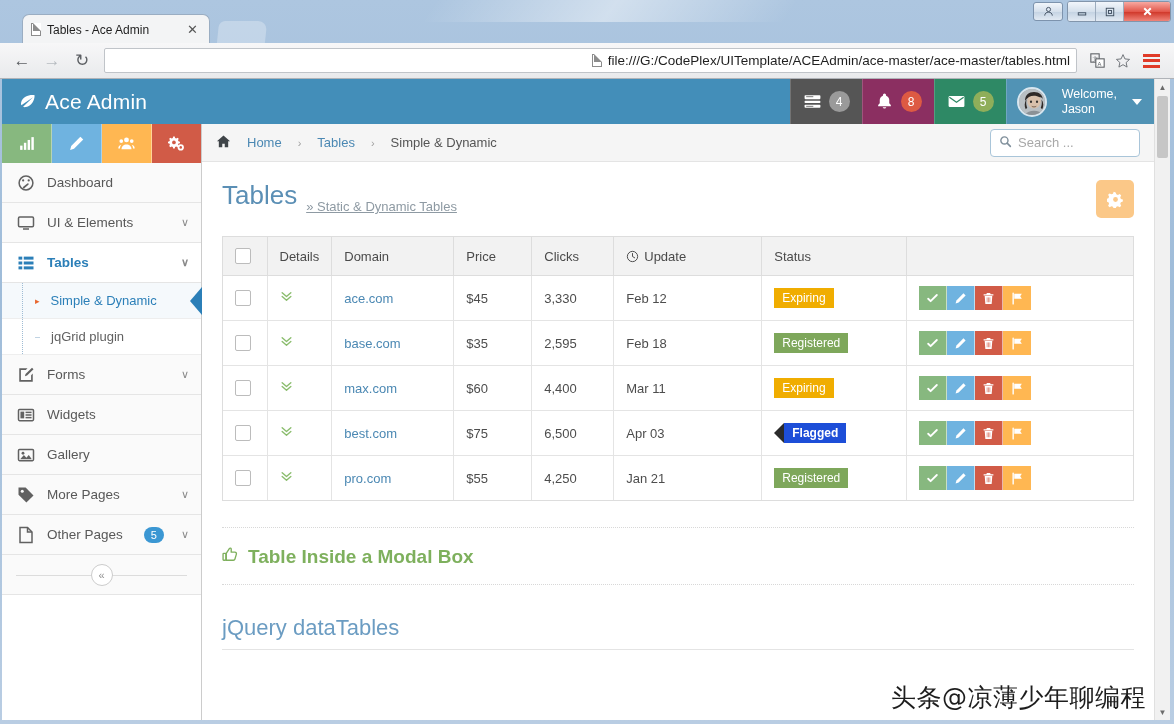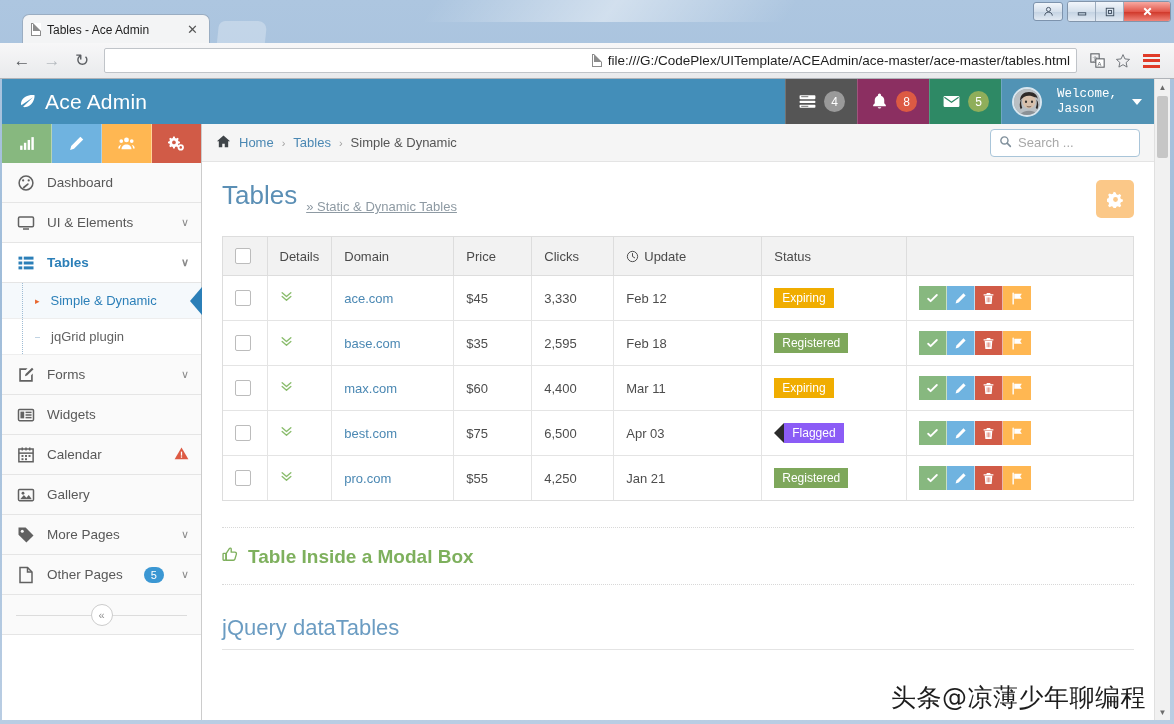--- a/index.html
+++ b/index.html
@@ -110,21 +110,21 @@
   #brand .leaf { width: 19px; height: 19px; display: block; }
   #brand .brand-text { color: #fff; font-size: 21px; font-weight: 300; letter-spacing: .2px; }
   #nav-spacer { flex: 1; }
   .nav-item {
     display: flex; align-items: center; gap: 7px; padding: 0 12px; color: #fff;
     border-left: 1px solid rgba(255,255,255,.18);
   }
   .nav-item.tasks { background: #555555; }
   .nav-item.notif { background: #8b2f61; }
   .nav-item.msgs  { background: #2e8965; }
-  .nav-item.user  { background: #5193b5; padding: 0 12px 0 10px; font-family: Liberation Mono, monospace; }
+  .nav-item.user  { background: #5193b5; padding: 0 12px 0 10px; }
   .nav-badge {
     min-width: 21px; height: 21px; border-radius: 11px; color: #fff;
     font-size: 12px; display: flex; align-items: center; justify-content: center;
     padding: 0 5px;
   }
   .badge-grey  { background: #9a9a9a; }
   .badge-red   { background: #dd5a43; }
   .badge-green { background: #8fae5a; }
   .nav-ico { width: 19px; height: 19px; display: block; }
   #avatar {
@@ -186,21 +186,21 @@
   #collapser .circle {
     width: 22px; height: 22px; border-radius: 50%; border: 1px solid #ccc; background: #fff;
     display: flex; align-items: center; justify-content: center; font-size: 11px; color: #909090;
     position: relative; z-index: 1;
   }
 
   
   #content { position: absolute; left: 200px; top: 45px; right: 16px; bottom: 0; background: #fff; }
   #breadcrumbs {
     height: 38px; background: #f5f5f5; border-bottom: 1px solid #e4e4e4;
-    display: flex; align-items: center; padding: 0 14px; gap: 8px; font-size: 13px;
+    display: flex; align-items: center; padding: 0 14px; gap: 16px; font-size: 13px;
   }
   #breadcrumbs .home-ico { font-size: 15px; color: #444; }
   #breadcrumbs a { color: #4b88b3; text-decoration: none; }
   #breadcrumbs .sep { color: #a0a0a0; font-size: 11px; }
   #breadcrumbs .current { color: #555; }
   #bc-spacer { flex: 1; }
   #search-box {
     width: 150px; height: 28px; border: 1px solid #a9c5d9; border-radius: 4px;
     background: #fff; display: flex; align-items: center; gap: 6px; padding: 0 8px;
   }
@@ -241,21 +241,21 @@
   .col-price { width: 78px; }
   .col-clicks { width: 82px; }
   .col-upd { width: 148px; }
   .col-status { width: 145px; }
   .dom-link { color: #4b88b3; text-decoration: none; }
   .det-chev { color: #8bbd6e; font-size: 13px; line-height: 8px; display: inline-block; }
 
   .badge { display: inline-block; font-size: 12px; color: #fff; padding: 3px 8px; line-height: 14px; }
   .badge.expiring { background: #f0ad00; }
   .badge.registered { background: #7ea75b; }
-  .badge.flagged { background: #8b5cf6; position: relative; margin-left: 10px; }
+  .badge.flagged { background: #1d4ed8; position: relative; margin-left: 10px; font-weight: bold; }
   .badge.flagged:before {
     content: ''; position: absolute; left: -10px; top: 0;
     border-top: 10px solid transparent; border-bottom: 10px solid transparent;
     border-right: 10px solid #2b2b2b;
   }
   .actions { display: flex; }
   .act {
     width: 28px; height: 24px; display: flex; align-items: center; justify-content: center;
     color: #fff; border-right: 1px solid rgba(255,255,255,.55);
   }
@@ -513,42 +513,20 @@
               <rect x="2" y="4.5" width="20" height="15" rx="1.4" fill="none" stroke="currentColor" stroke-width="2"></rect>
               <rect x="4.6" y="7.5" width="5" height="9" fill="currentColor"></rect>
               <rect x="11.4" y="7.5" width="8" height="2" fill="currentColor"></rect>
               <rect x="11.4" y="11" width="8" height="2" fill="currentColor"></rect>
               <rect x="11.4" y="14.5" width="8" height="2" fill="currentColor"></rect>
             </svg>
         </span>
         <span class="si-label">Widgets</span>
       </div>
 
-      <div class="side-item">
-        <span class="si-ico">
-          <svg viewBox="0 0 24 24" width="18" height="18">
-              <rect x="2.5" y="4" width="19" height="17" fill="none" stroke="currentColor" stroke-width="2"></rect>
-              <path d="M2.5 9.5h19" stroke="currentColor" stroke-width="2"></path>
-              <path d="M7 2v4M12 2v4M17 2v4" stroke="currentColor" stroke-width="2"></path>
-              <rect x="6" y="12" width="2.6" height="2.6" fill="currentColor"></rect>
-              <rect x="10.7" y="12" width="2.6" height="2.6" fill="currentColor"></rect>
-              <rect x="15.4" y="12" width="2.6" height="2.6" fill="currentColor"></rect>
-              <rect x="6" y="16.3" width="2.6" height="2.6" fill="currentColor"></rect>
-              <rect x="10.7" y="16.3" width="2.6" height="2.6" fill="currentColor"></rect>
-            </svg>
-        </span>
-        <span class="si-label">Calendar</span>
-        <span class="warn-ico">
-          <svg viewBox="0 0 24 24" width="15" height="15">
-              <path d="M12 2.5L23 21H1z" fill="#dd5a43"></path>
-              <rect x="11" y="9" width="2" height="6.5" fill="#fff"></rect>
-              <rect x="11" y="16.6" width="2" height="2.2" fill="#fff"></rect>
-            </svg>
-        </span>
-      </div>
 
       <div class="side-item">
         <span class="si-ico">
           <svg viewBox="0 0 24 24" width="18" height="18">
               <rect x="2" y="4.5" width="20" height="15" rx="1.4" fill="none" stroke="currentColor" stroke-width="2"></rect>
               <circle cx="8" cy="9.6" r="1.9" fill="currentColor"></circle>
               <path d="M4.2 17.5l5-5.4 3.3 3.4 3.2-3.6 4.1 5.6z" fill="currentColor"></path>
             </svg>
         </span>
         <span class="si-label">Gallery</span>

